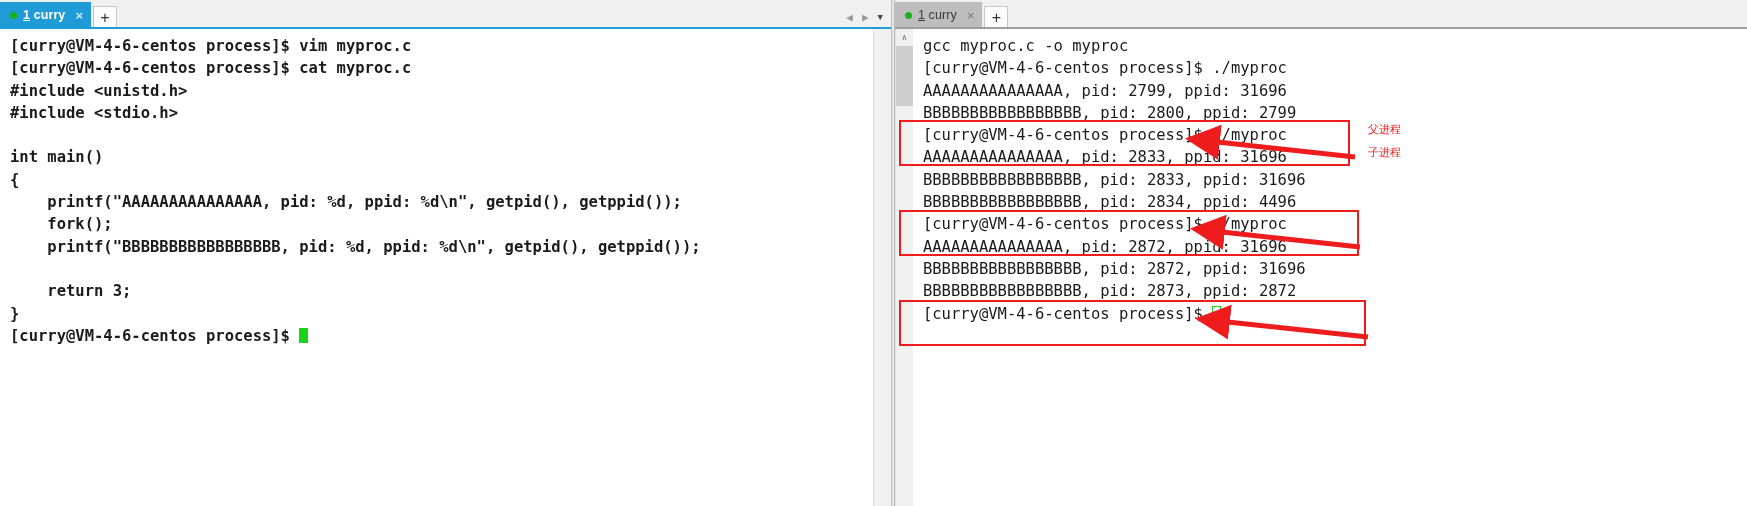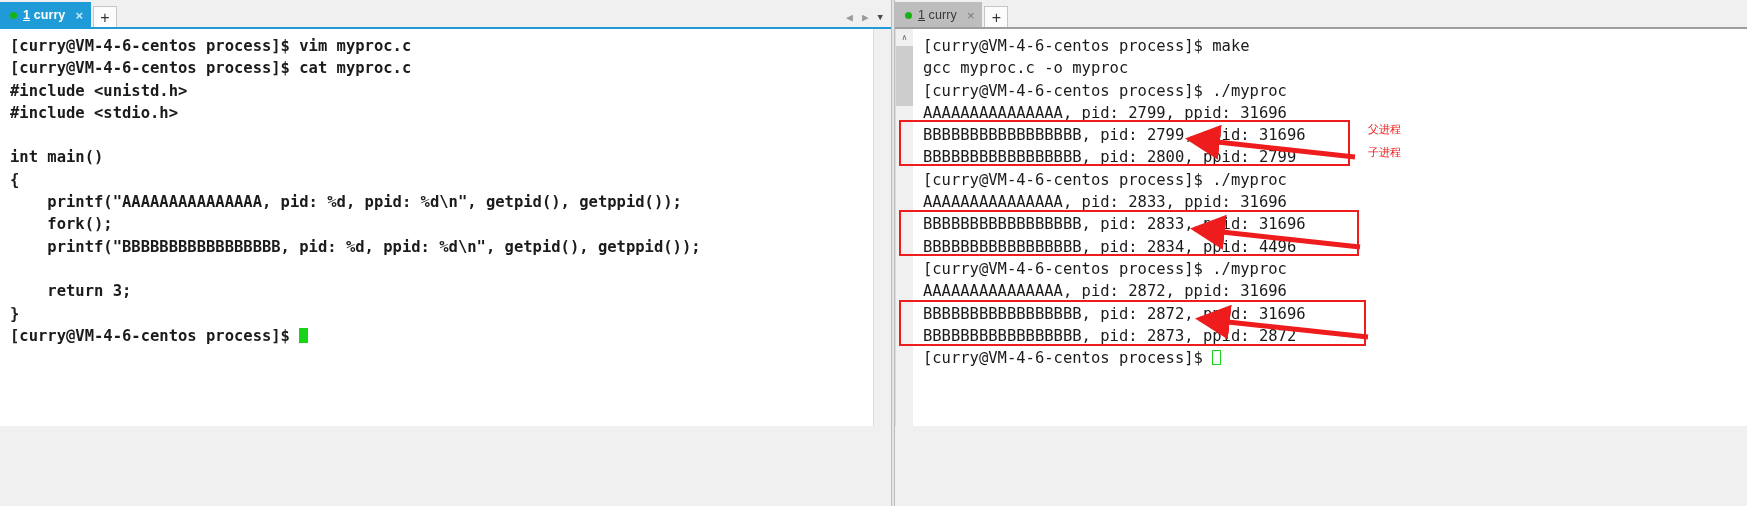--- a/index.html
+++ b/index.html
@@ -19,21 +19,21 @@
     width: 1747px;
     height: 506px;
     display: flex;
     flex-direction: row;
     background: #f0f0f0;
   }
 
   
   .pane {
     position: relative;
-    height: 426px;
+    height: 506px;
     display: flex;
     flex-direction: column;
     background: #ffffff;
     box-sizing: border-box;
   }
   .pane-left  { width: 893px; }
   .pane-right { width: 854px; }
 
   
   .tabbar {
@@ -284,25 +284,23 @@
     </div>
 
     <div class="term-wrap">
       <div class="scrollbar">
         <div class="sb-btn">∧</div>
         <div class="sb-track">
           <div class="sb-thumb"></div>
         </div>
       </div>
       <div class="term" id="right-term">
-          <div class="line">[curry@VM-4-6-centos process]$ make</div>
           <div class="line">gcc myproc.c -o myproc</div>
           <div class="line">[curry@VM-4-6-centos process]$ ./myproc</div>
           <div class="line">AAAAAAAAAAAAAAA, pid: 2799, ppid: 31696</div>
-          <div class="line">BBBBBBBBBBBBBBBBB, pid: 2799, ppid: 31696</div>
           <div class="line">BBBBBBBBBBBBBBBBB, pid: 2800, ppid: 2799</div>
           <div class="line">[curry@VM-4-6-centos process]$ ./myproc</div>
           <div class="line">AAAAAAAAAAAAAAA, pid: 2833, ppid: 31696</div>
           <div class="line">BBBBBBBBBBBBBBBBB, pid: 2833, ppid: 31696</div>
           <div class="line">BBBBBBBBBBBBBBBBB, pid: 2834, ppid: 4496</div>
           <div class="line">[curry@VM-4-6-centos process]$ ./myproc</div>
           <div class="line">AAAAAAAAAAAAAAA, pid: 2872, ppid: 31696</div>
           <div class="line">BBBBBBBBBBBBBBBBB, pid: 2872, ppid: 31696</div>
           <div class="line">BBBBBBBBBBBBBBBBB, pid: 2873, ppid: 2872</div>
           <div class="line"><span>[curry@VM-4-6-centos process]$ </span><span class="cursor hollow"></span></div>

